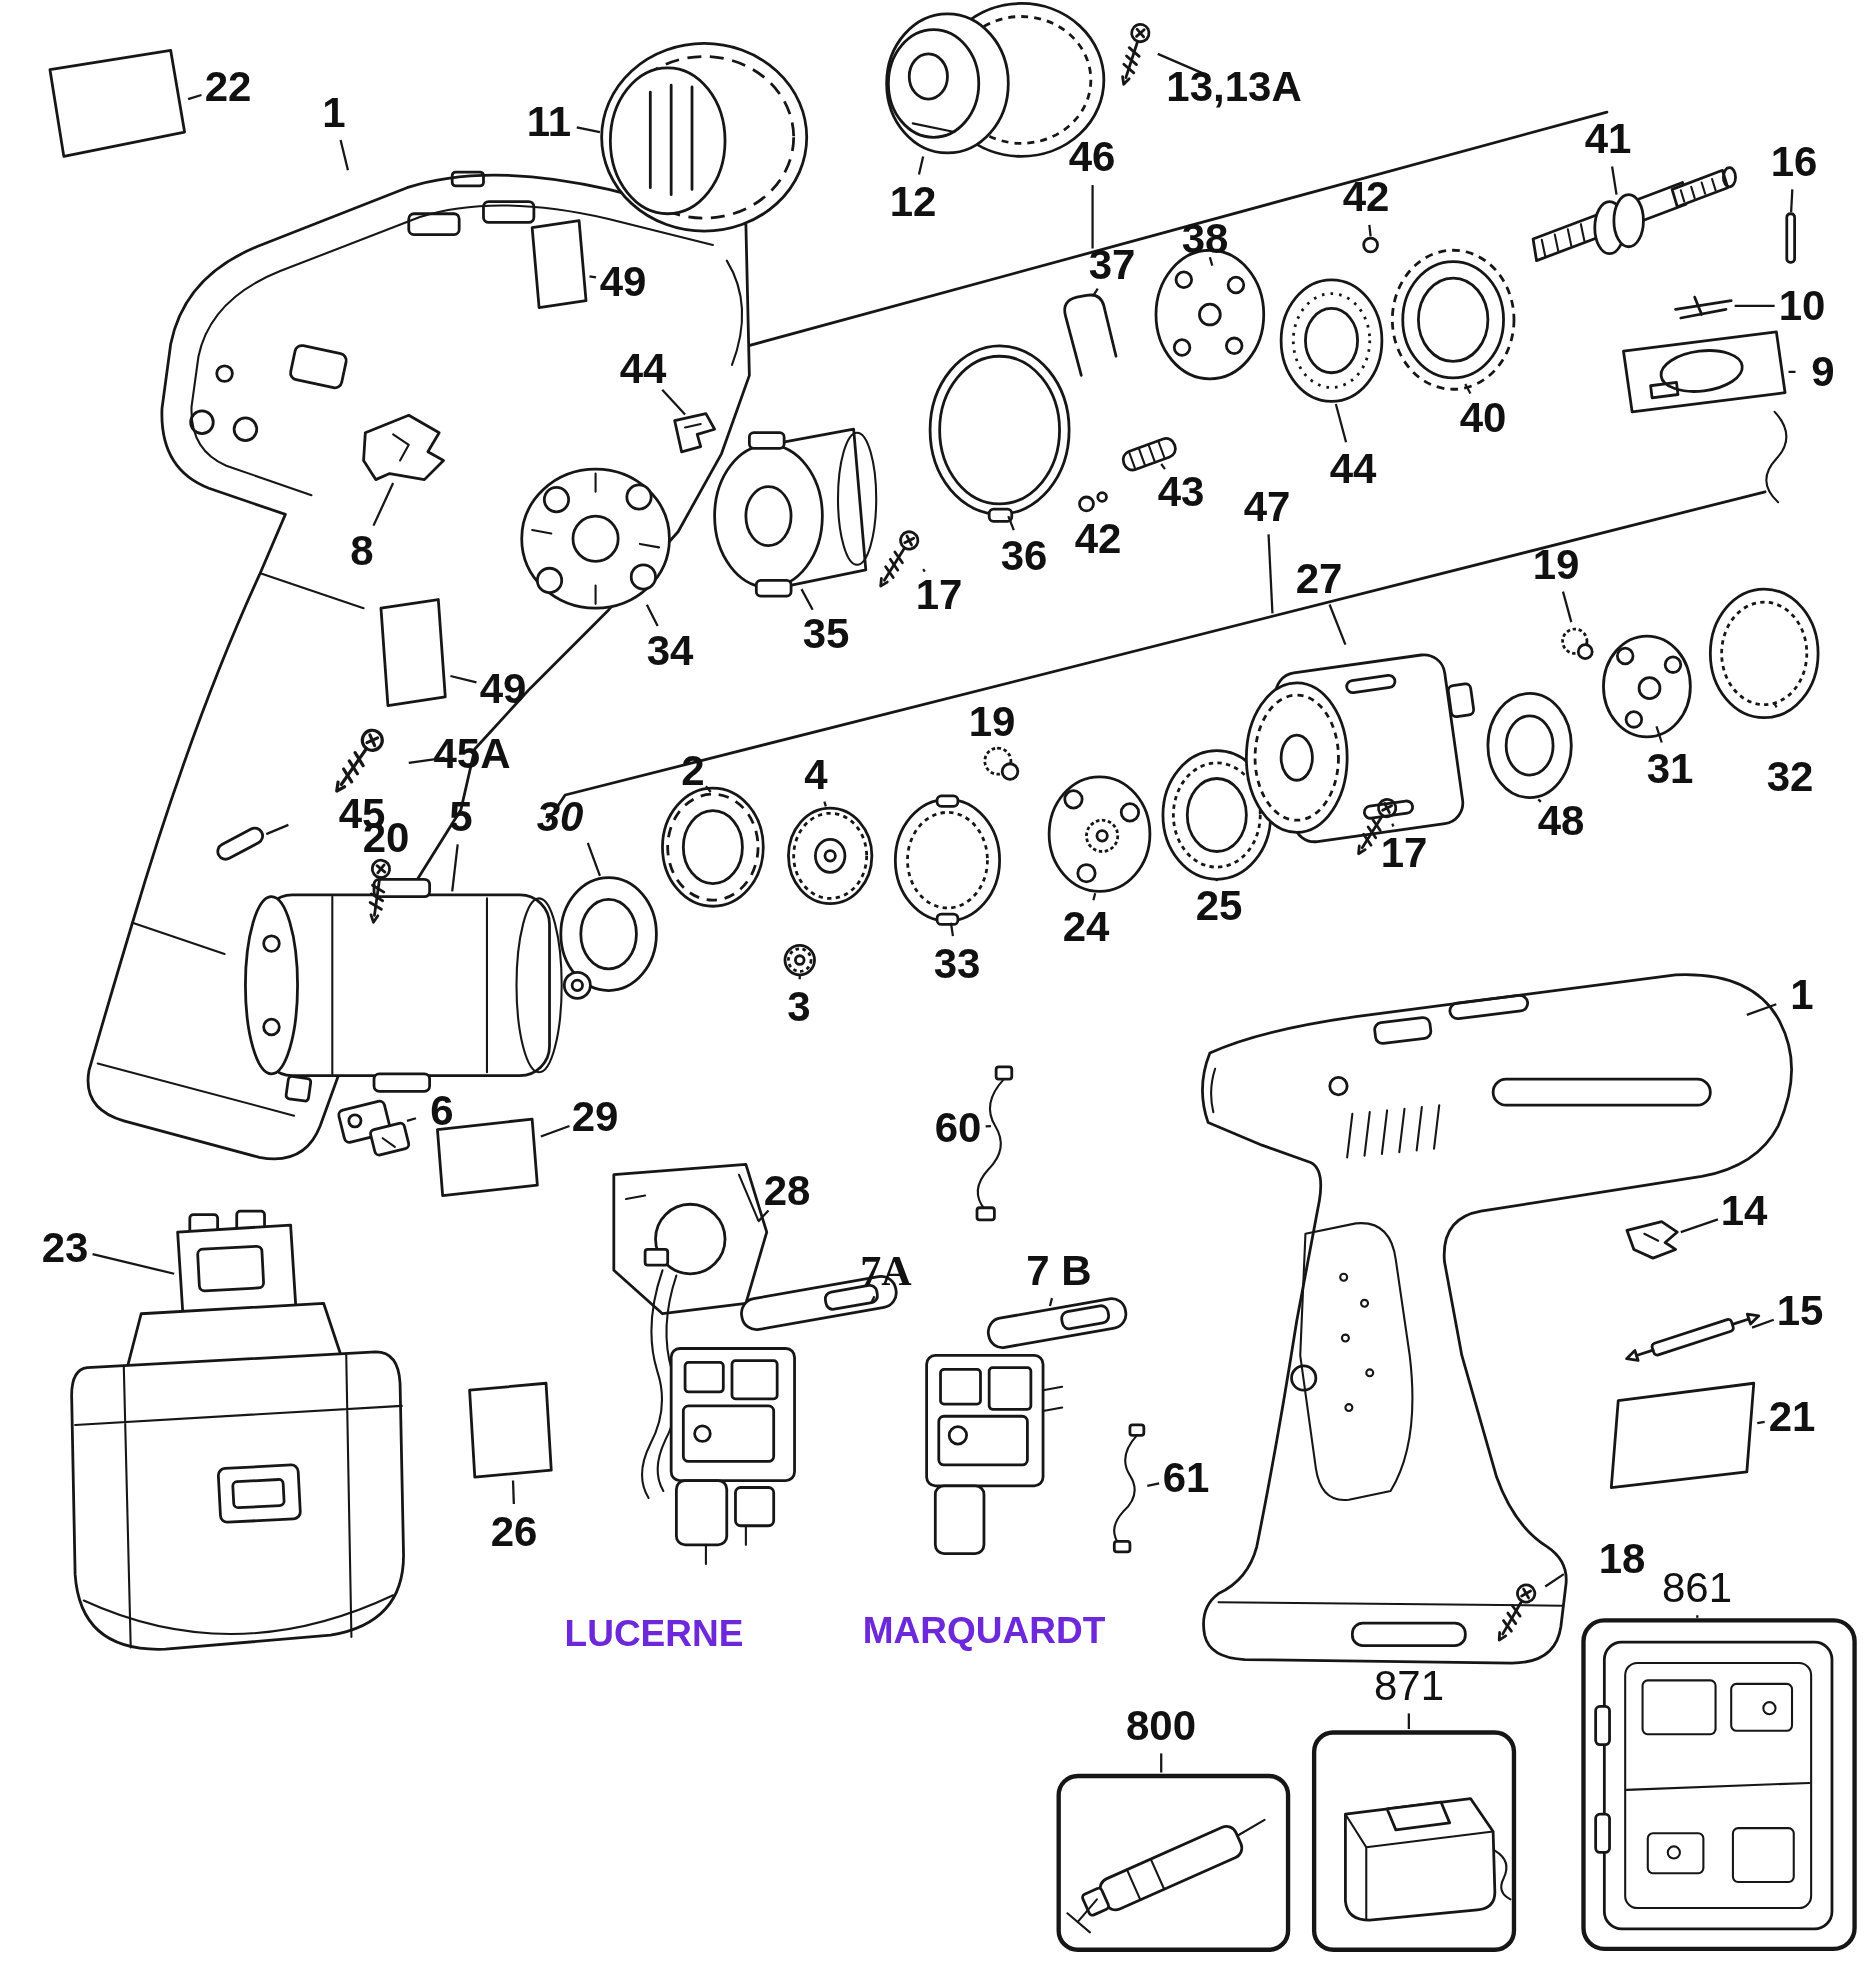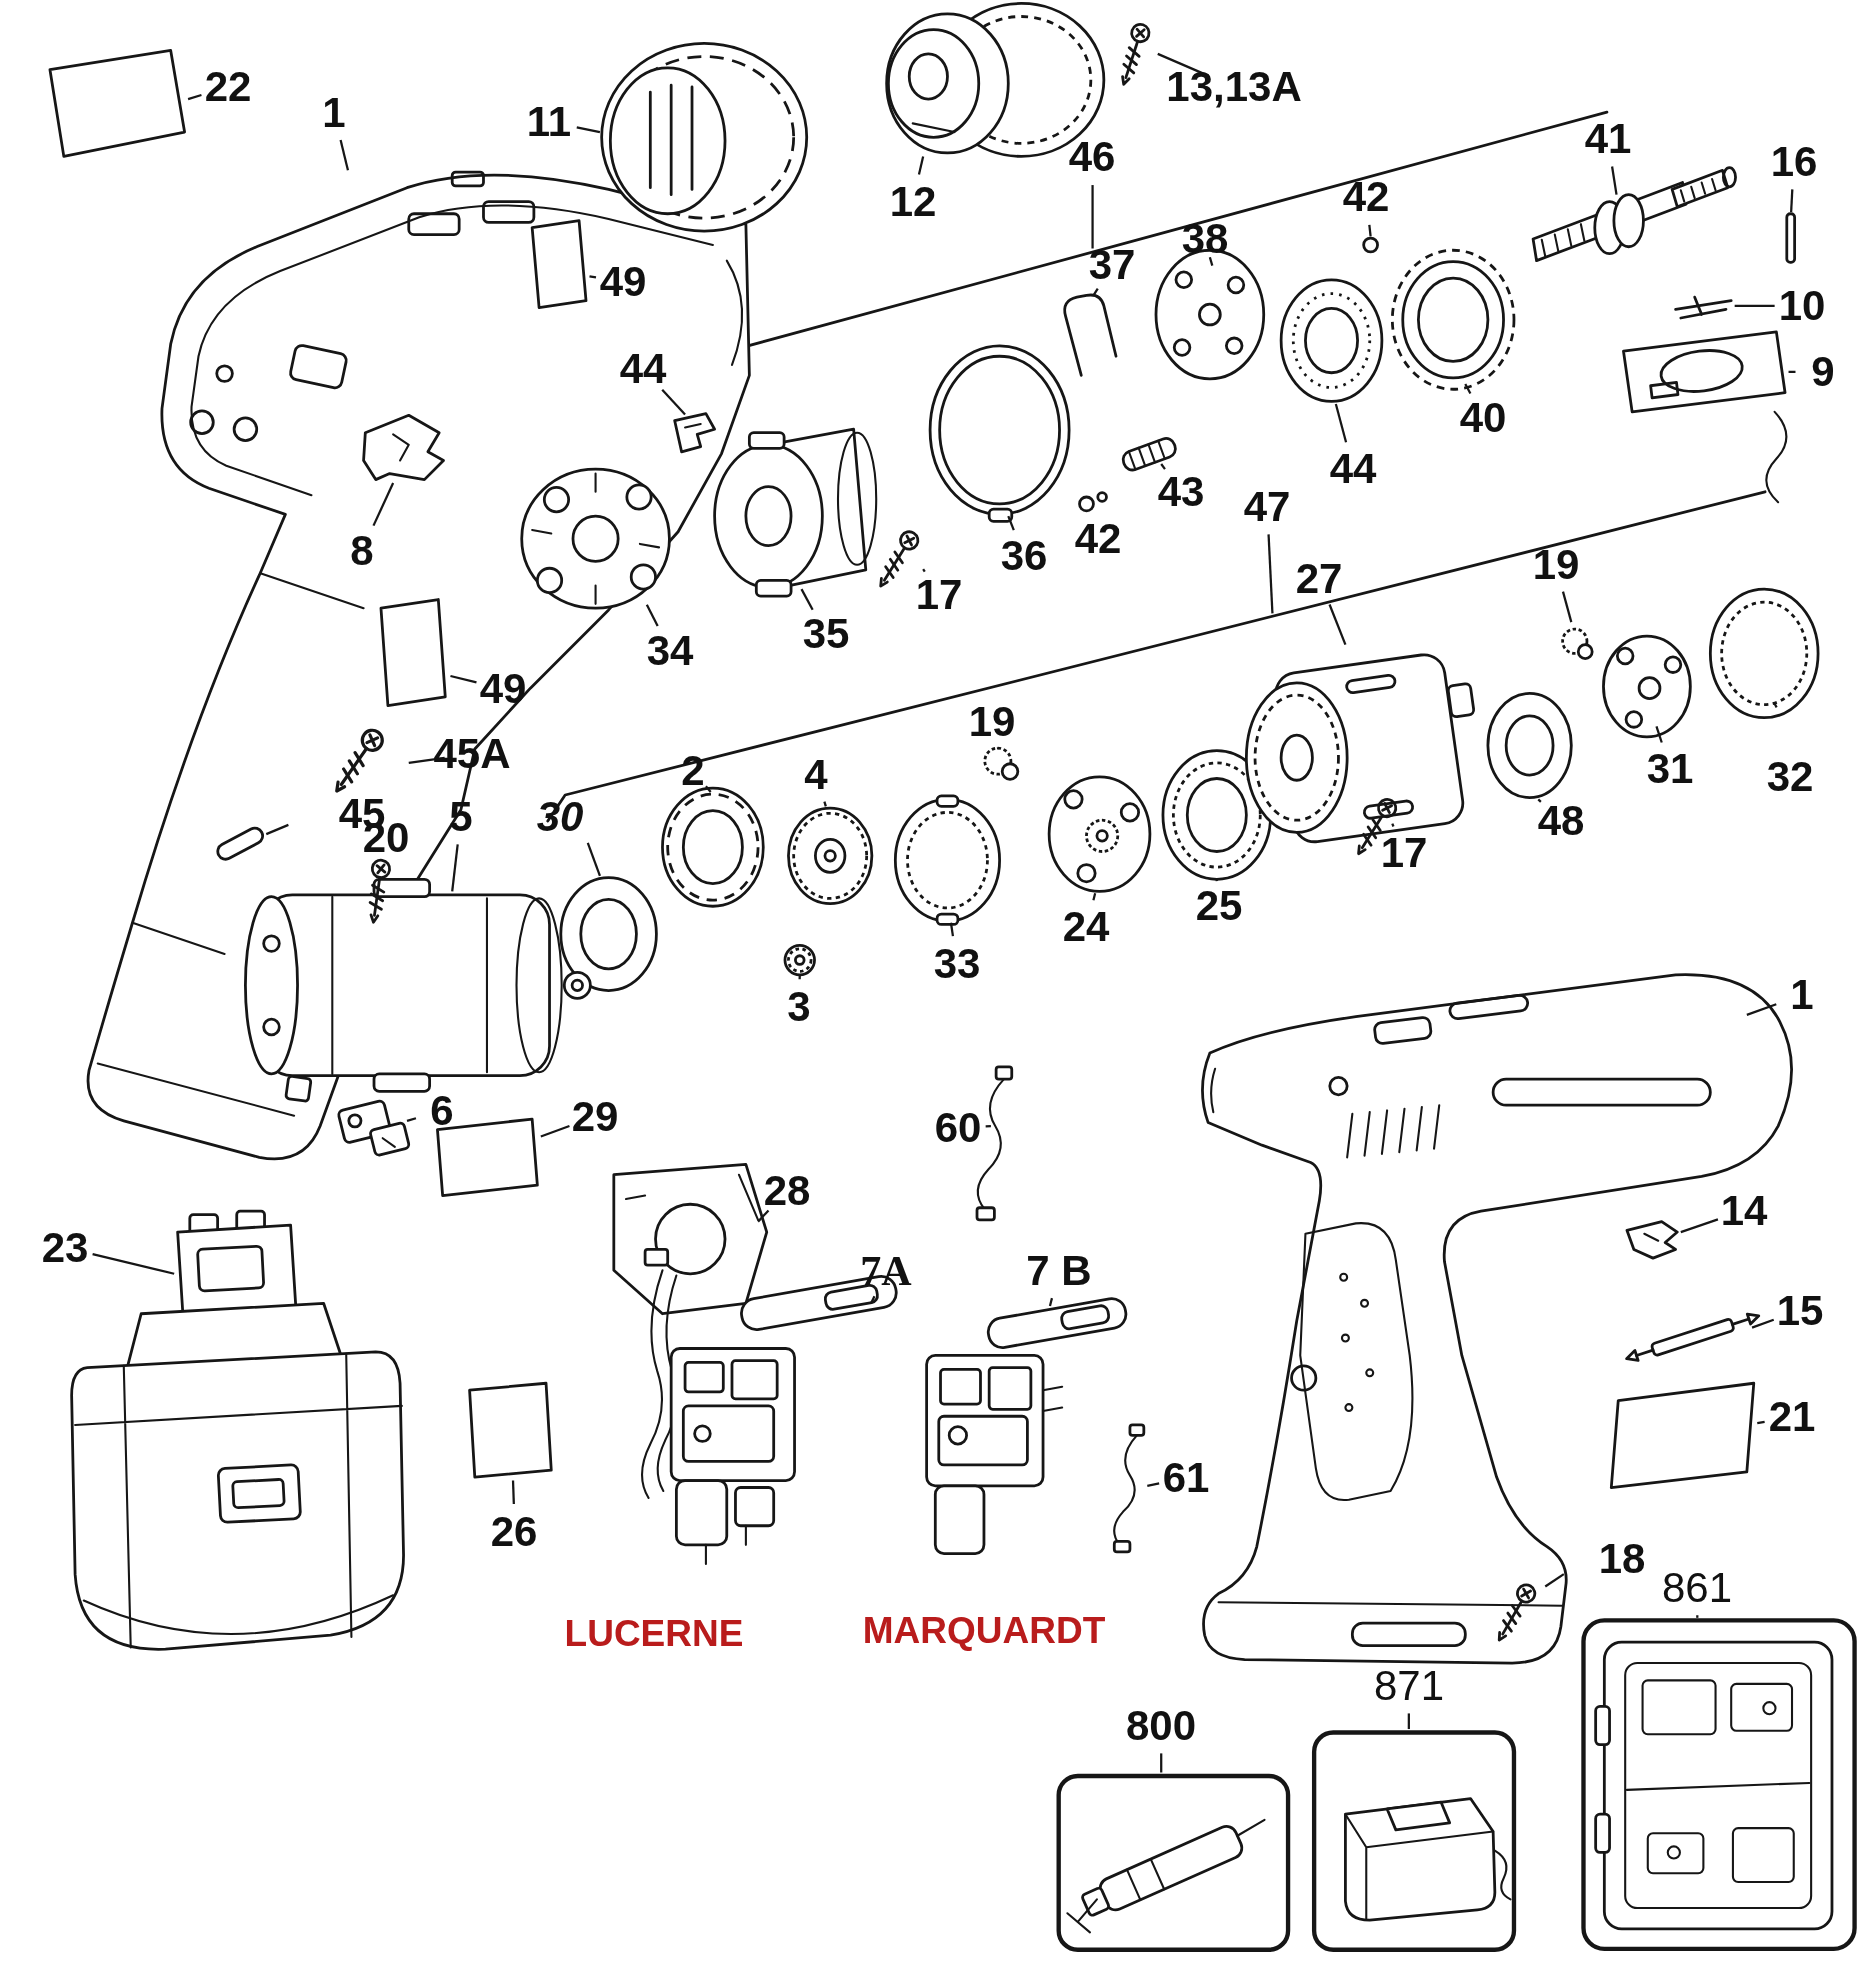--- a/index.html
+++ b/index.html
@@ -16,21 +16,21 @@
   #art .box { stroke-width:5; }
   #leaders line { stroke:#161616; stroke-width:2.6; }
   .callout {
     position:absolute; transform:translate(-50%,-50%);
     font-size:42px; font-weight:bold; color:#111111; white-space:nowrap;
     letter-spacing:0px; line-height:1;
   }
   .callout.regular { font-weight:normal; }
   .caption {
     position:absolute; transform:translate(-50%,-50%);
-    font-size:37px; font-weight:bold; color:#b91c1c; white-space:nowrap; line-height:1;
+    font-size:37px; font-weight:bold; color:#6d28d9; white-space:nowrap; line-height:1;
   }
 </style>
 </head>
 <body>
 
 <div class="canvas">
 
   <svg id="art" class="layer" viewBox="0 0 2149 2265">
     <defs>
       <g id="scr">

